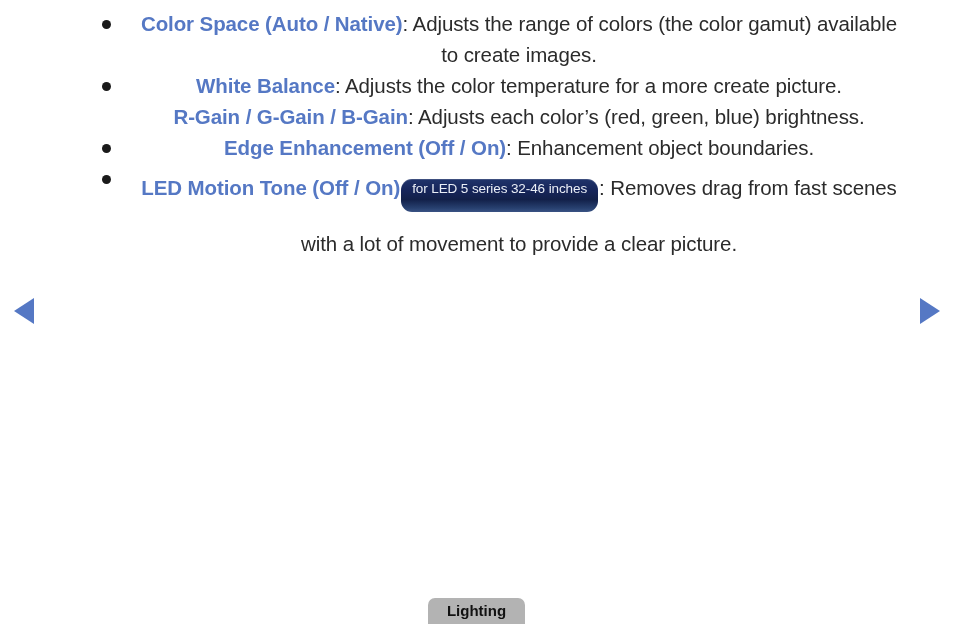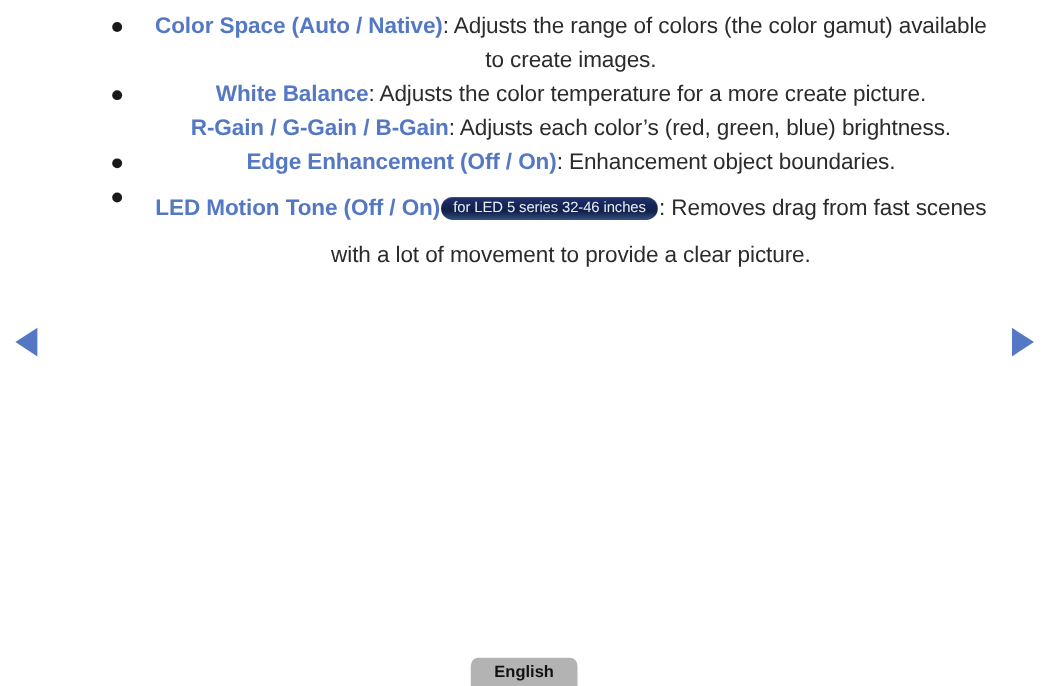--- a/index.html
+++ b/index.html
@@ -86,21 +86,21 @@
 
   .kw {
     color: #5578c4;
     font-weight: bold;
   }
 
   
   .badge {
     display: inline-block;
     vertical-align: 2px;
-    padding: 1px 11px 2px 11px;
+    padding: 1px 11px 14px 11px;
     margin: 16px 1px;
     border-radius: 11px;
     font-size: 13.5px;
     line-height: 18px;
     font-weight: normal;
     color: #e9eef6;
     background: linear-gradient(to bottom,
                 #20346b 0%,
                 #16255a 34%,
                 #122049 62%,
@@ -162,16 +162,16 @@
 
       <li class="bullet-item">
         <span class="bullet-dot"></span>
         <div class="line"><span class="kw">LED Motion Tone (Off / On)</span><span class="badge">for LED 5 series 32-46 inches</span><span>: </span><span>Removes drag from fast scenes with a lot of movement to provide a clear picture.</span></div>
       </li>
 
     </ul>
   </div>
 
   <div id="lang-tab">
-    <span>English</span>
+    <span>Lighting</span>
   </div>
 
 </div>
 
 </body></html>

